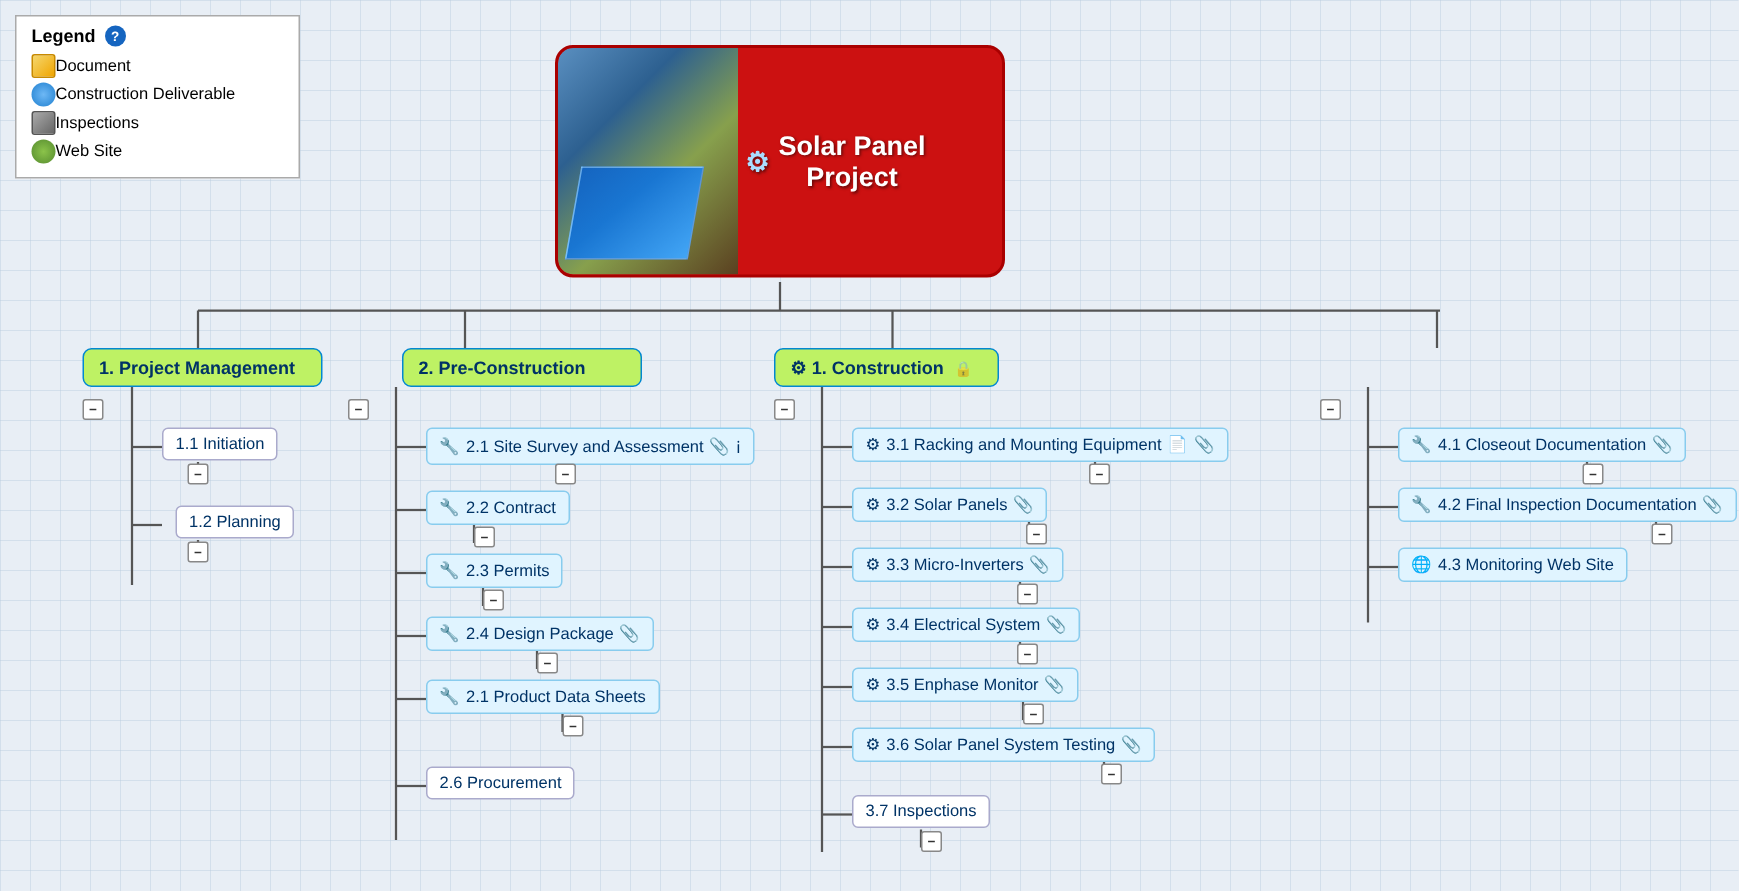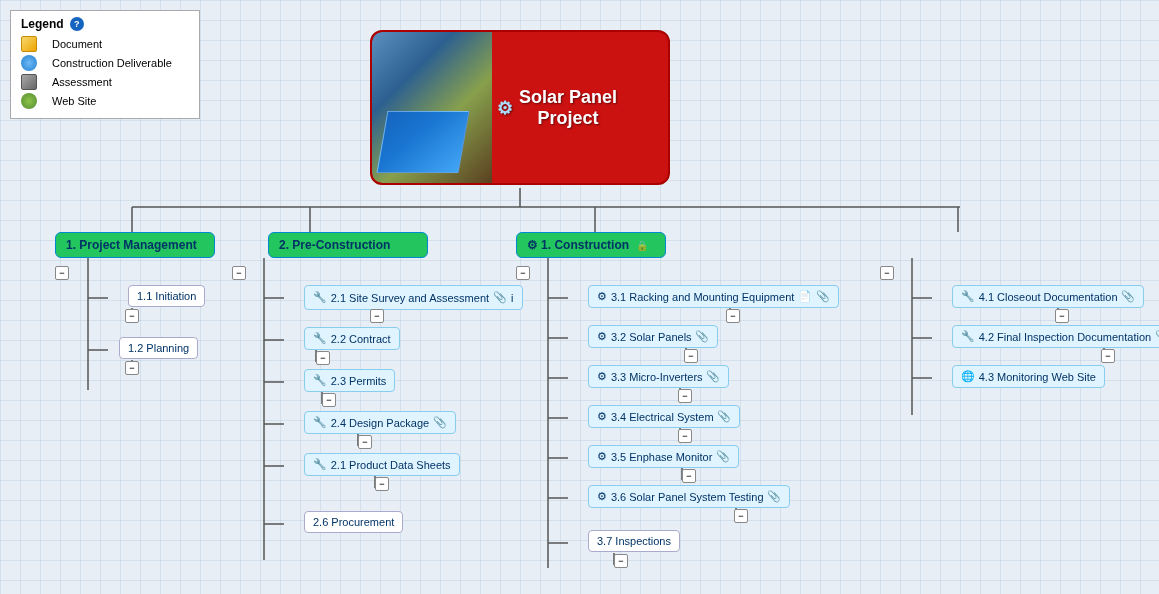--- a/index.html
+++ b/index.html
@@ -32,21 +32,21 @@
       font-weight: bold;
       font-size: 12px;
       margin-bottom: 5px;
       display: flex;
       align-items: center;
       gap: 6px;
     }
     .legend-item {
       display: flex;
       align-items: center;
-      gap: 15px;
+      gap: 0;
       margin: 3px 0;
       font-size: 11px;
     }
     .icon-doc {
       width: 16px; height: 16px;
       background: linear-gradient(135deg, #f5d76e, #f0a500);
       border: 1px solid #c88a00;
       border-radius: 2px;
       position: relative;
       display: inline-block;
@@ -144,41 +144,40 @@
     
     .cat-box {
       position: absolute;
       border-radius: 6px;
       padding: 5px 10px;
       font-weight: bold;
       font-size: 12px;
       white-space: nowrap;
     }
     .cat-blue {
-      background: #22c55e;
+      background: #bef264;
       border: 1px solid #0288d1;
       color: #003366;
     }
     .cat-indicator {
       font-size: 10px;
       margin-left: 4px;
       color: rgba(0,0,50,0.6);
     }
 
     
     .child-node {
       position: absolute;
       border-radius: 4px;
       padding: 4px 8px;
       font-size: 11px;
       white-space: nowrap;
       display: flex;
       align-items: center;
       gap: 4px;
-      margin-left: 20px;
     }
     .cn-blue {
       background: #e0f4ff;
       border: 1px solid #88ccee;
       color: #003366;
     }
     .cn-white {
       background: white;
       border: 1px solid #aac;
       color: #003366;
@@ -296,39 +295,39 @@
     <div class="legend-item">
       <span class="icon-doc"></span>
       <span>Document</span>
     </div>
     <div class="legend-item">
       <span class="icon-construct"></span>
       <span>Construction Deliverable</span>
     </div>
     <div class="legend-item">
       <span class="icon-inspect"></span>
-      <span>Assessment</span>
+      <span>Inspections</span>
     </div>
     <div class="legend-item">
       <span class="icon-web"></span>
       <span>Web Site</span>
     </div>
   </div>
 
   <div class="cat-box cat-blue" style="left:55px; top:232px; min-width:160px;">
     <span>1.  Project Management</span>
   </div>
   <div class="collapse-btn" style="left:55px; top:266px;">−</div>
 
   <div class="child-node cn-white" style="left:108px; top:285px;">
     <span>1.1  Initiation</span>
   </div>
   <div class="collapse-btn" style="left:125px; top:309px;">−</div>
 
-  <div class="child-node cn-white" style="left:99px; top:337px;">
+  <div class="child-node cn-white" style="left:117px; top:337px;">
     <span>1.2  Planning</span>
   </div>
   <div class="collapse-btn" style="left:125px; top:361px;">−</div>
 
   <div class="cat-box cat-blue" style="left:232px; top:232px; min-width:160px;margin-left:36px;">
     <span>2.  Pre-Construction</span>
   </div>
   <div class="collapse-btn" style="left:232px; top:266px;">−</div>
 
   <div class="child-node cn-blue" style="left:284px; top:285px;">

